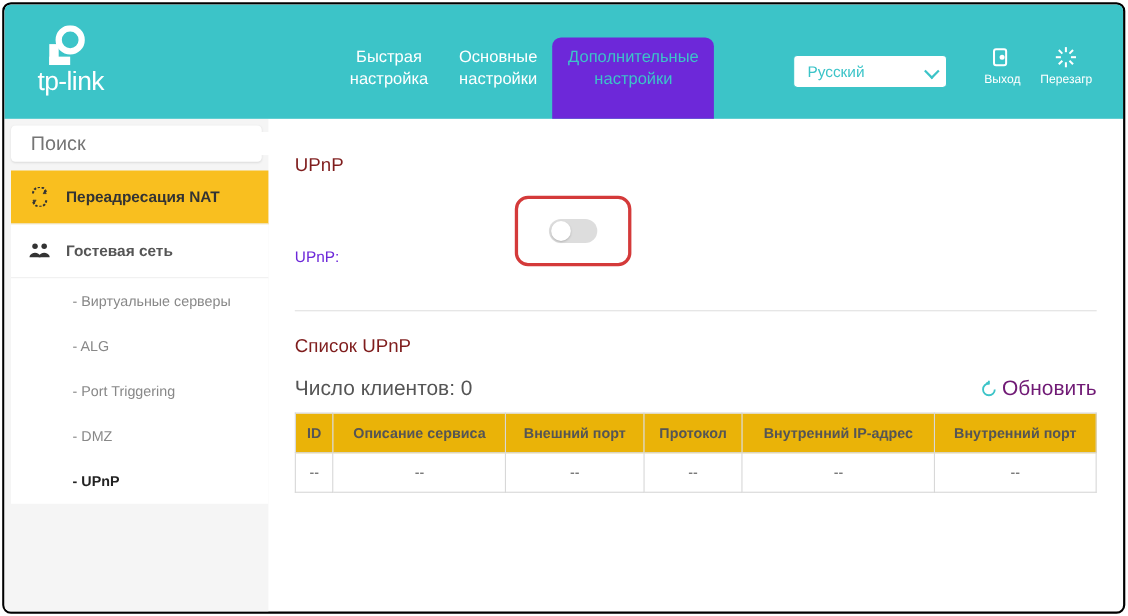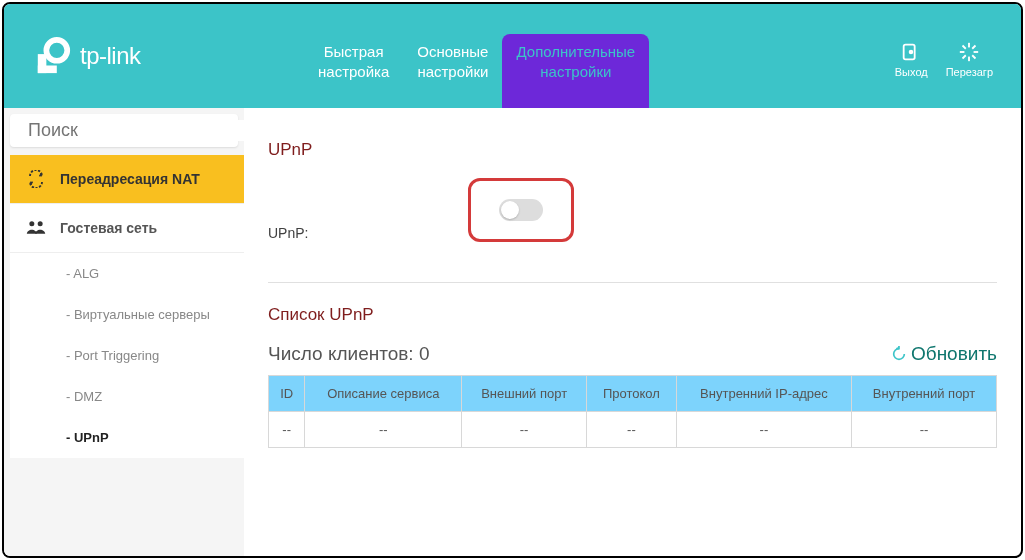--- a/index.html
+++ b/index.html
@@ -1,19 +1,19 @@
 <!DOCTYPE html>
 <html><head>
 <meta charset="utf-8">
 <style>
 * { margin: 0; padding: 0; box-sizing: border-box; font-family: Arial, sans-serif; }
 body { background: #fff; width: 1025px; height: 560px; overflow: hidden; }
 .frame { border: 2px solid #000; border-radius: 8px; width: 1021px; height: 556px; margin: 2px; overflow: hidden; background: #fff; }
 .header { background: #3cc4c8; height: 104px; display: flex; align-items: center; position: relative; }
-.logo { display: flex; align-items: center; margin-left: 30px; color: #fff; }
+.logo { display: flex; align-items: center; margin-left: 30px; color: #fff; flex-direction: column; }
 .logo-icon { width: 38px; height: 38px; position: relative; margin-right: 8px; }
 .logo-text { font-size: 24px; font-weight: 300; letter-spacing: -0.5px; }
 .tabs { display: flex; position: absolute; left: 300px; bottom: 0; }
 .tab { color: #fff; font-size: 15px; text-align: center; padding: 8px 14px 27px; line-height: 1.3; cursor: pointer; border-top-left-radius: 8px; border-top-right-radius: 8px; }
 .tab.active { background: #6d28d9; color: #3cc4c8; }
 .lang-select { position: absolute; right: 160px; top: 46px; background: #fff; border: 1px solid #3cc4c8; border-radius: 4px; padding: 6px 34px 6px 12px; font-size: 14px; color: #3cc4c8; cursor: pointer; width: 140px; }
 .lang-select::after { content: ''; position: absolute; right: 10px; top: 11px; width: 8px; height: 8px; border-right: 2px solid #3cc4c8; border-bottom: 2px solid #3cc4c8; transform: rotate(45deg) translateY(-3px); }
 .header-actions { position: absolute; right: 28px; top: 36px; display: flex; gap: 18px; }
 .header-action { text-align: center; color: #fff; font-size: 11px; cursor: pointer; }
 .header-action-icon { height: 24px; display: flex; align-items: center; justify-content: center; margin-bottom: 2px; }
@@ -23,30 +23,30 @@
 .search-box input { border: none; outline: none; font-size: 18px; flex: 1; margin-left: 8px; color: #888; }
 .nav-item { background: #fff; display: flex; align-items: center; padding: 14px 16px; margin-right: 0; border-bottom: 1px solid #eee; font-size: 14px; color: #555; cursor: pointer; font-weight: bold; }
 .nav-item.active { background: #f9bf1f; color: #333; }
 .nav-icon { width: 20px; height: 20px; margin-right: 14px; display: flex; align-items: center; justify-content: center; }
 .sub-items { background: #fff; }
 .sub-item { padding: 13px 16px 13px 56px; font-size: 13px; color: #888; cursor: pointer; }
 .sub-item.active { color: #222; font-weight: bold; }
 .content { flex: 1; padding: 32px 24px 24px 24px; overflow: auto; }
 .section-title { font-size: 17px; color: #7f1d1d; margin-bottom: 18px; }
 .field-row { display: flex; align-items: center; margin-bottom: 40px; }
-.field-label { font-size: 14px; color: #404040; width: 200px; margin-top: 46px; }
+.field-label { font-size: 14px; color: #6d28d9; width: 200px; margin-top: 46px; }
 .toggle-highlight { border: 3px solid #d43a3a; border-radius: 12px; padding: 18px 28px; display: inline-flex; }
 .toggle { width: 44px; height: 22px; background: #ddd; border-radius: 11px; position: relative; cursor: pointer; }
 .toggle-knob { width: 18px; height: 18px; background: #fff; border-radius: 50%; position: absolute; top: 2px; left: 2px; box-shadow: 0 1px 2px rgba(0,0,0,0.2); }
 .divider { border: none; border-top: 1px solid #e0e0e0; margin: 0 0 22px 0; }
 .clients-row { display: flex; justify-content: space-between; align-items: center; margin-bottom: 10px; font-size: 19px; color: #555; }
-.refresh { color: #0f766e; cursor: pointer; display: flex; align-items: center; gap: 4px; }
+.refresh { color: #701a75; cursor: pointer; display: flex; align-items: center; gap: 4px; }
 table { width: 100%; border-collapse: collapse; font-size: 13px; }
 th, td { border: 1px solid #d8d8d8; padding: 10px 8px; text-align: center; color: #555; }
-th { font-weight: normal; background: #7dd3fc; }
+th { font-weight: bold; background: #eab308; }
 </style>
 </head>
 <body>
 <div class="frame">
 
 <div class="header">
   <div class="logo">
     <div class="logo-icon">
       <svg viewBox="0 0 40 40">
             <circle cx="24" cy="14" r="11" fill="none" stroke="#fff" stroke-width="6"></circle>
@@ -54,20 +54,21 @@
             <rect x="4" y="30" width="20" height="8" fill="#fff"></rect>
           </svg>
     </div>
     <span class="logo-text">tp-link</span>
   </div>
   <div class="tabs">
     <div class="tab"><span>Быстрая</span><br><span>настройка</span></div>
     <div class="tab"><span>Основные</span><br><span>настройки</span></div>
     <div class="tab active"><span>Дополнительные</span><br><span>настройки</span></div>
   </div>
+  <div class="lang-select"><span>Русский</span></div>
   <div class="header-actions">
     <div class="header-action">
       <div class="header-action-icon">
         <svg width="22" height="22" viewBox="0 0 24 24" fill="none" stroke="#fff" stroke-width="2">
               <rect x="4" y="4" width="12" height="16" rx="2"></rect>
               <circle cx="12" cy="12" r="1.5" fill="#fff"></circle>
             </svg>
       </div>
       <span>Выход</span>
     </div>
@@ -116,22 +117,22 @@
         <svg width="20" height="16" viewBox="0 0 24 18" fill="#333">
               <circle cx="7" cy="4" r="3"></circle>
               <circle cx="17" cy="4" r="3"></circle>
               <path d="M1 16c0-3 3-5 6-5s6 2 6 5"></path>
               <path d="M11 16c0-3 3-5 6-5s6 2 6 5"></path>
             </svg>
       </span>
       <span>Гостевая сеть</span>
     </div>
     <div class="sub-items">
+      <div class="sub-item">- Виртуальные серверы</div>
       <div class="sub-item">- ALG</div>
-      <div class="sub-item">- Виртуальные серверы</div>
       <div class="sub-item">- Port Triggering</div>
       <div class="sub-item">- DMZ</div>
       <div class="sub-item active">- UPnP</div>
     </div>
   </div>
 
   <div class="content">
     <div class="section-title">UPnP</div>
     <div class="field-row">
       <span class="field-label">UPnP:</span>

